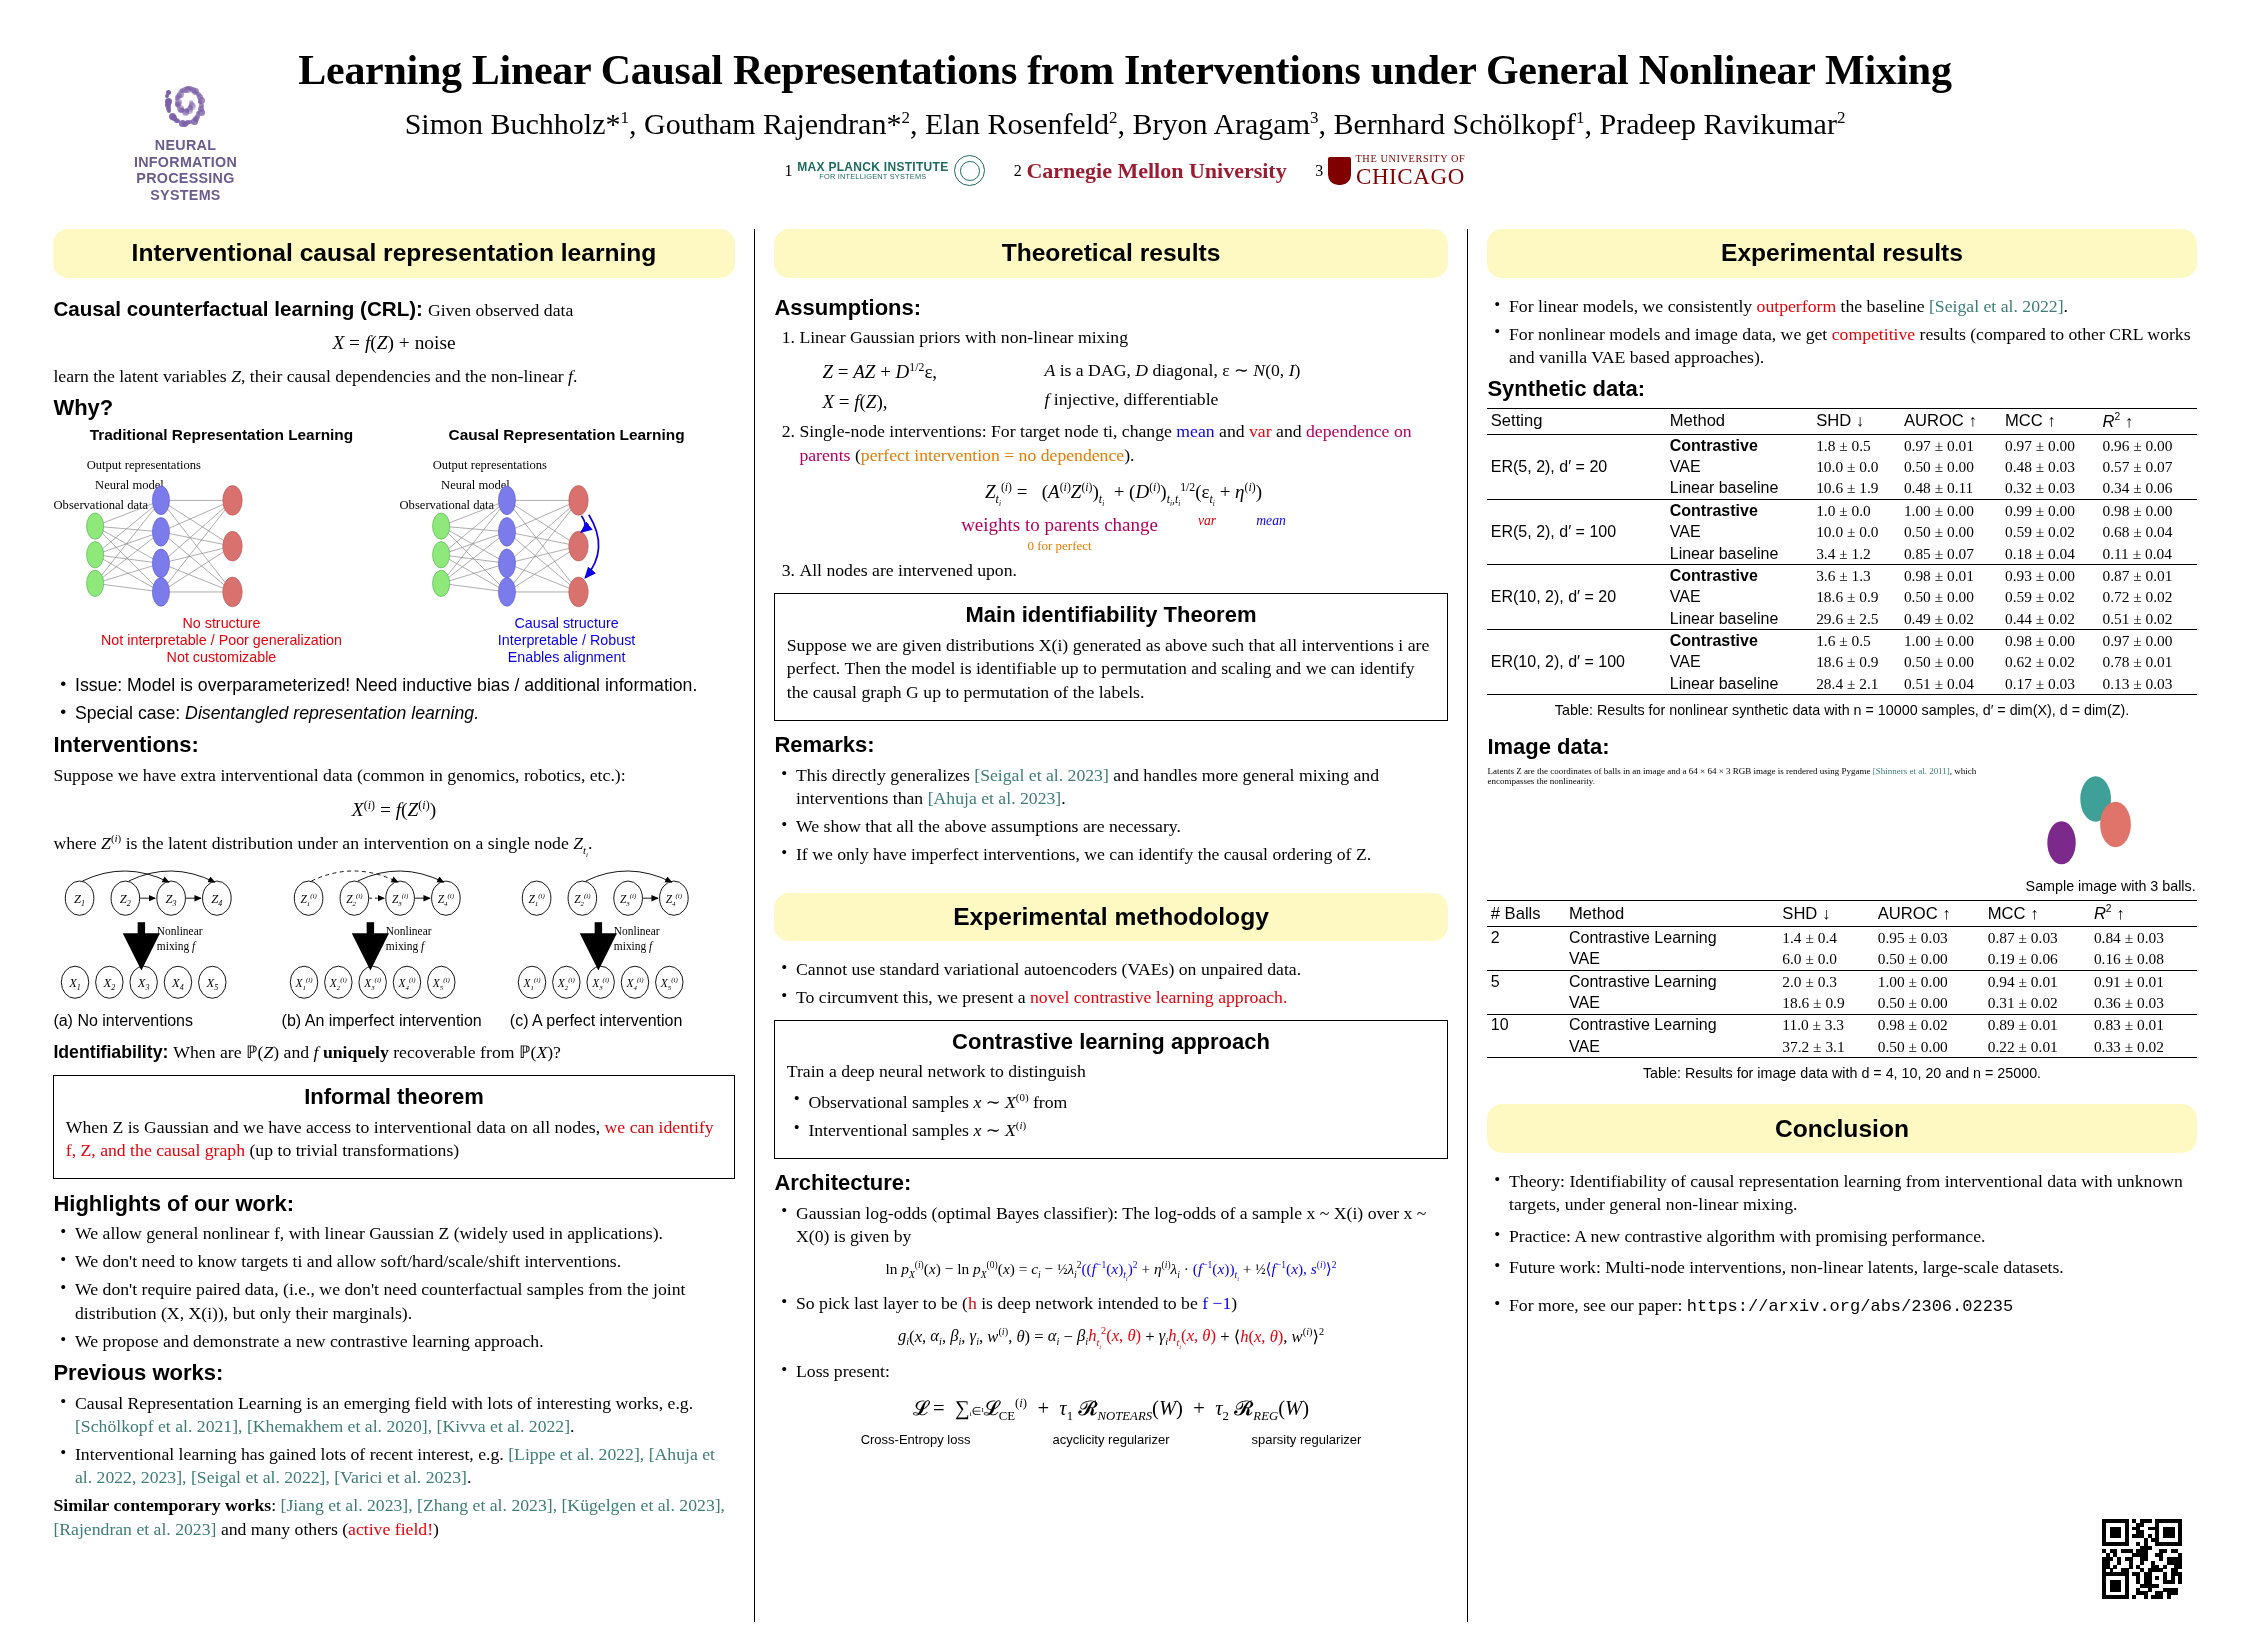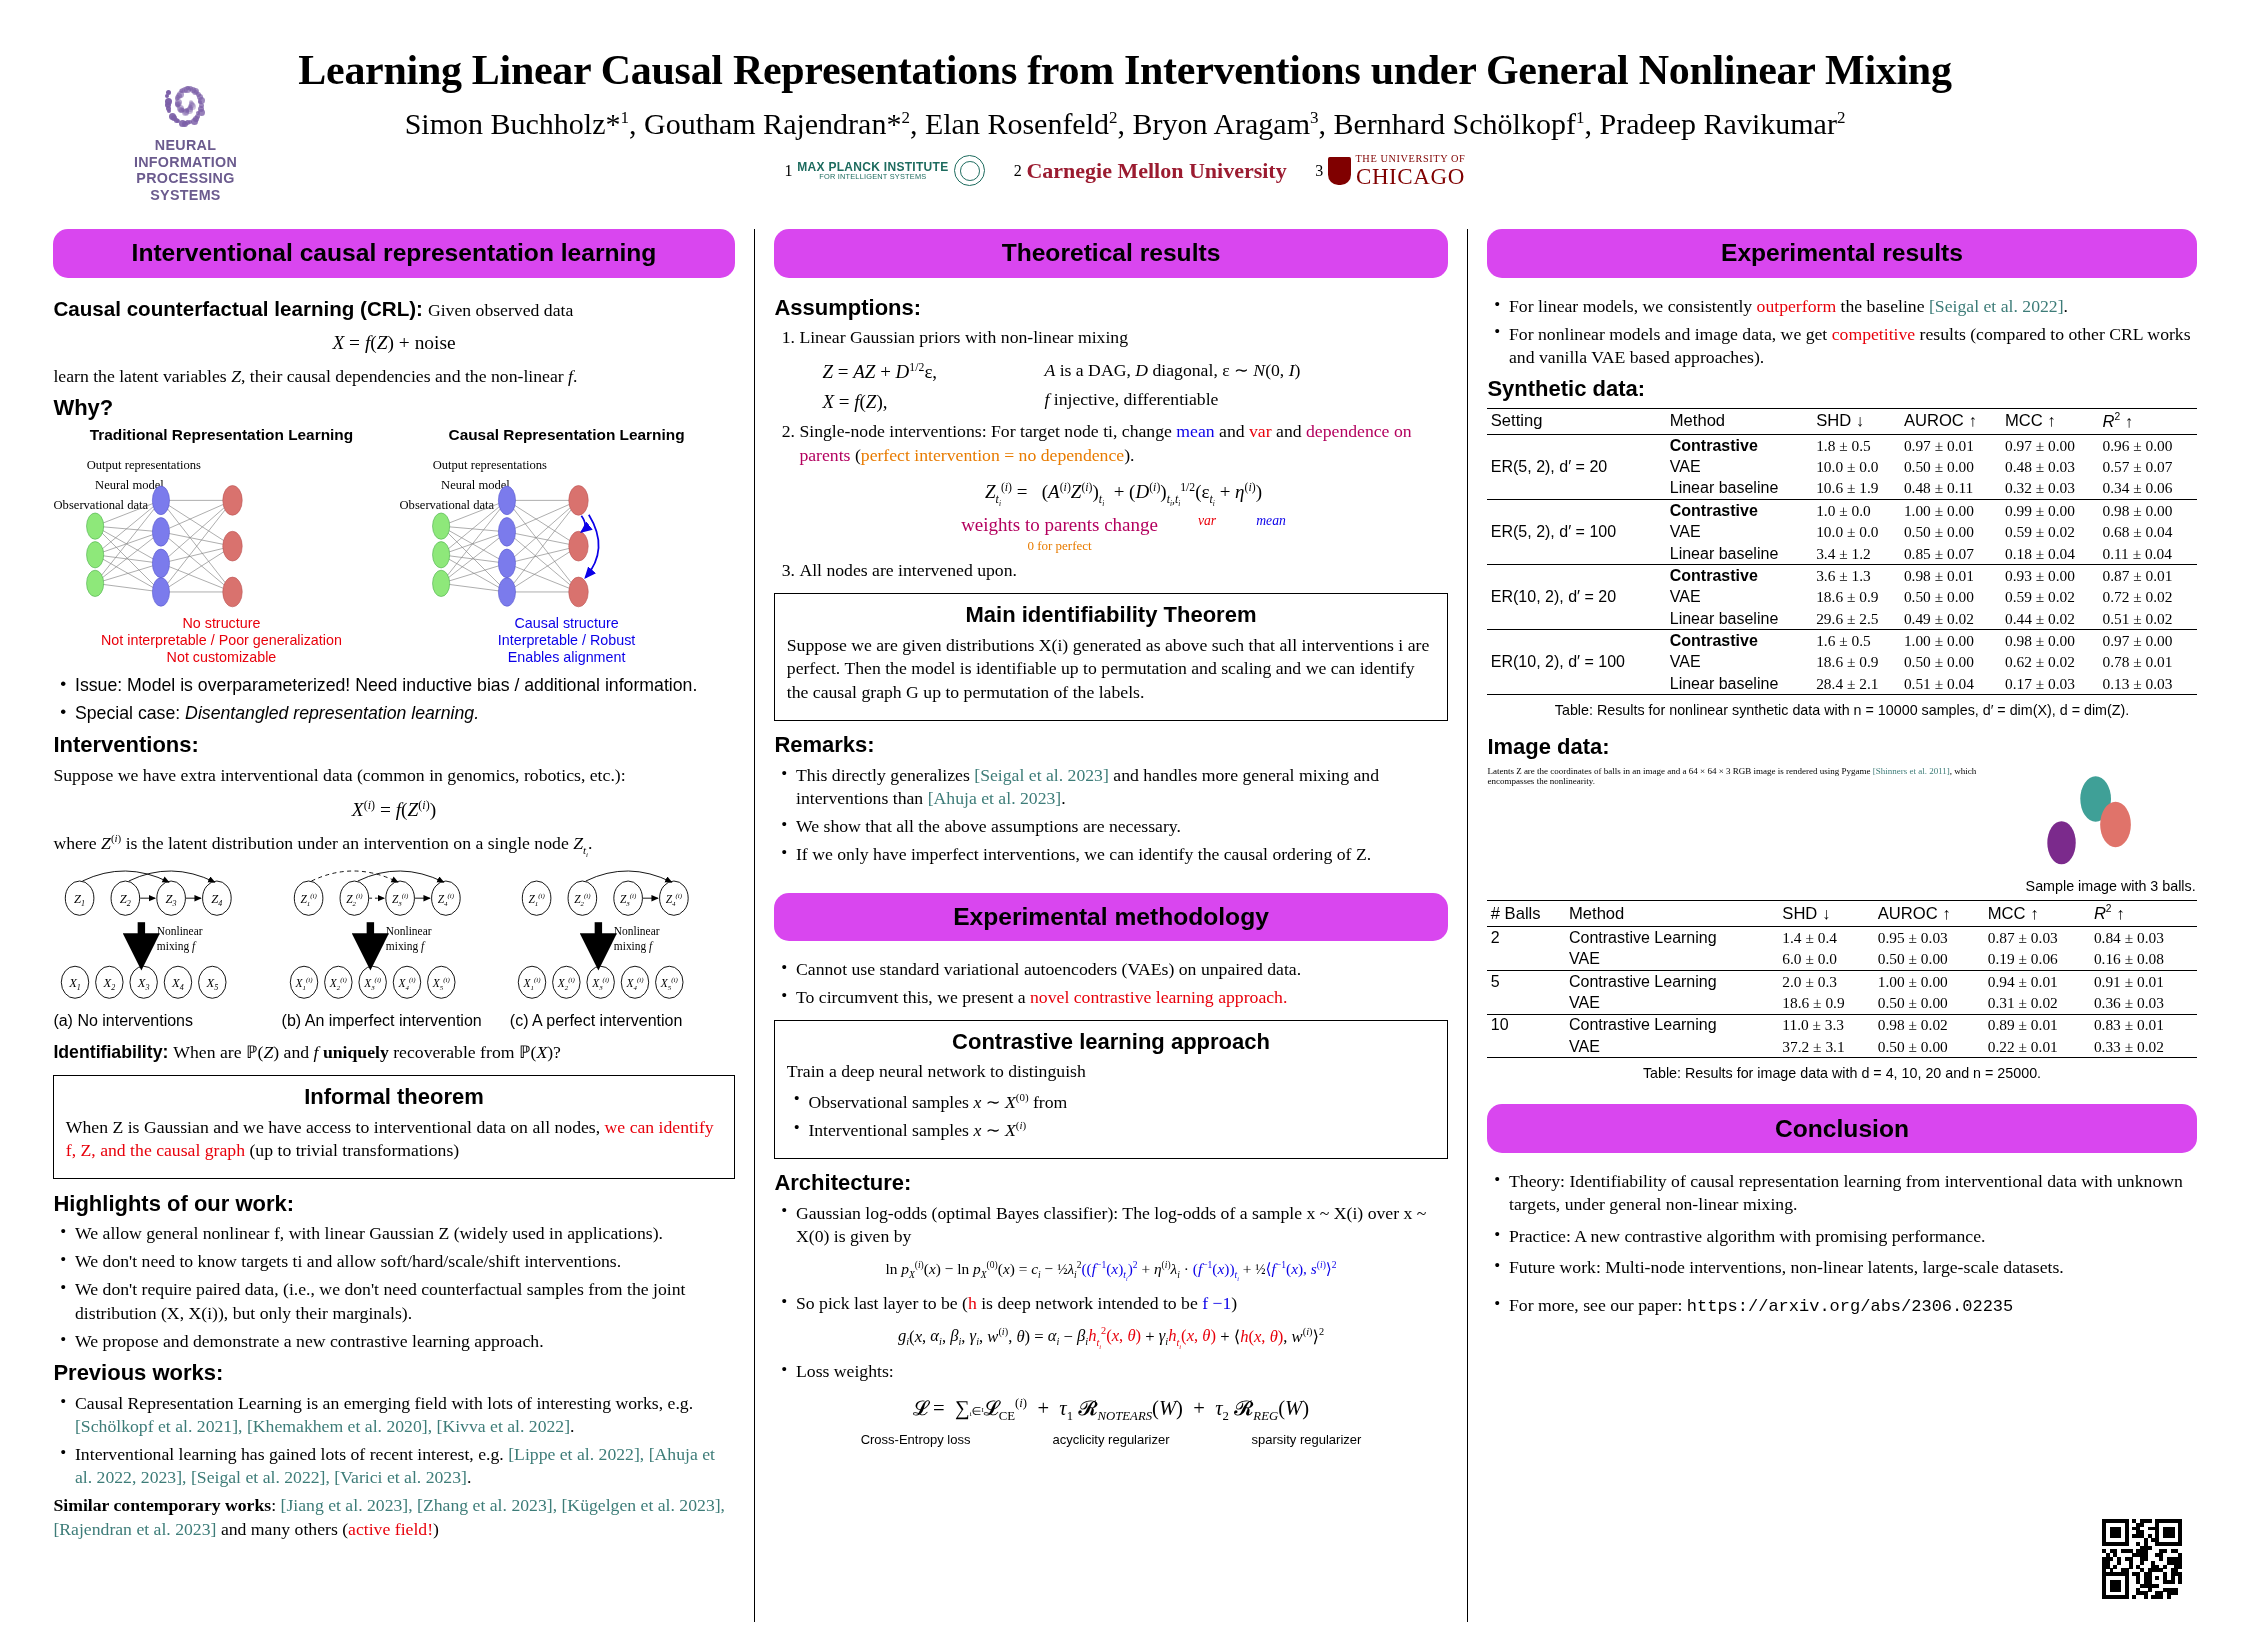--- a/index.html
+++ b/index.html
@@ -38,21 +38,21 @@
   .uchi-txt .big { font-size:23px; letter-spacing:0.6px; font-weight:normal; }
 
   
   .columns { display:flex; gap:0; position:relative; height:1393px; }
   .col { padding:0 19.4px; }
   .col-1 { width:720px; }
   .col-2 { width:714px; border-left:1.7px solid #000; border-right:1.7px solid #000; }
   .col-3 { width:748px; }
 
   .section-banner {
-    background:#d946ef; border-radius:15px; text-align:center;
+    background:#fef9c3; border-radius:15px; text-align:center;
     padding:10.3px 5.7px; margin-bottom:17px;
   }
   .section-banner h2 { margin:0; font-size:24.6px; font-weight:bold; font-family:"Liberation Sans", sans-serif; }
 
   h3.sub { font-size:22px; margin:6.9px 0 5.7px; font-weight:bold; }
   p, li { font-size:17.7px; line-height:1.32; margin:4.6px 0; }
   .serif { font-family:"Liberation Serif", serif; }
   .mathy { font-family:"Liberation Serif", serif; font-style:italic; }
   .eq { text-align:center; font-family:"Liberation Serif", serif; font-size:19.4px; margin:10.3px 0; }
   .eq-small { font-size:16.6px; }
@@ -594,21 +594,21 @@
       <ul class="bul serif">
         <li>
           <span>So pick last layer to be (</span><span class="red">h</span>
           <span>is deep network intended to be</span> <span class="blue">f −1</span><span>)</span>
         </li>
       </ul>
       <div class="eq eq-small" style="font-size:16.6px">
         <i>g<sub>i</sub></i>(<i>x</i>, <i>α<sub>i</sub></i>, <i>β<sub>i</sub></i>, <i>γ<sub>i</sub></i>, <i>w</i><sup>(<i>i</i>)</sup>, <i>θ</i>) = <i>α<sub>i</sub></i> − <i>β<sub>i</sub></i><span class="red"><i>h</i><sub><i>t<sub>i</sub></i></sub><sup>2</sup>(<i>x</i>, <i>θ</i>)</span> + <i>γ<sub>i</sub></i><span class="red"><i>h</i><sub><i>t<sub>i</sub></i></sub>(<i>x</i>, <i>θ</i>)</span> + ⟨<span class="red"><i>h</i>(<i>x</i>, <i>θ</i>)</span>, <i>w</i><sup>(<i>i</i>)</sup>⟩<sup>2</sup>
       </div>
       <ul class="bul serif">
-        <li>Loss weights:</li>
+        <li>Loss present:</li>
       </ul>
       <div class="eq" style="font-size:20.6px; margin-top:12.6px">
         𝓛 = &nbsp;∑<span style="font-size:11.4px">ᵢ∈ᴵ</span>𝓛<sub>CE</sub><sup>(<i>i</i>)</sup>&nbsp; + &nbsp;<i>τ</i><sub>1</sub> 𝓡<sub><i>NOTEARS</i></sub>(<i>W</i>) &nbsp;+&nbsp; <i>τ</i><sub>2</sub> 𝓡<sub><i>REG</i></sub>(<i>W</i>)
       </div>
       <div style="display:flex; justify-content:center; gap:82px; font-size:13px; margin-top:-2.3px;">
         <span>Cross-Entropy loss</span>
         <span>acyclicity regularizer</span>
         <span>sparsity regularizer</span>
       </div>
     </div>

